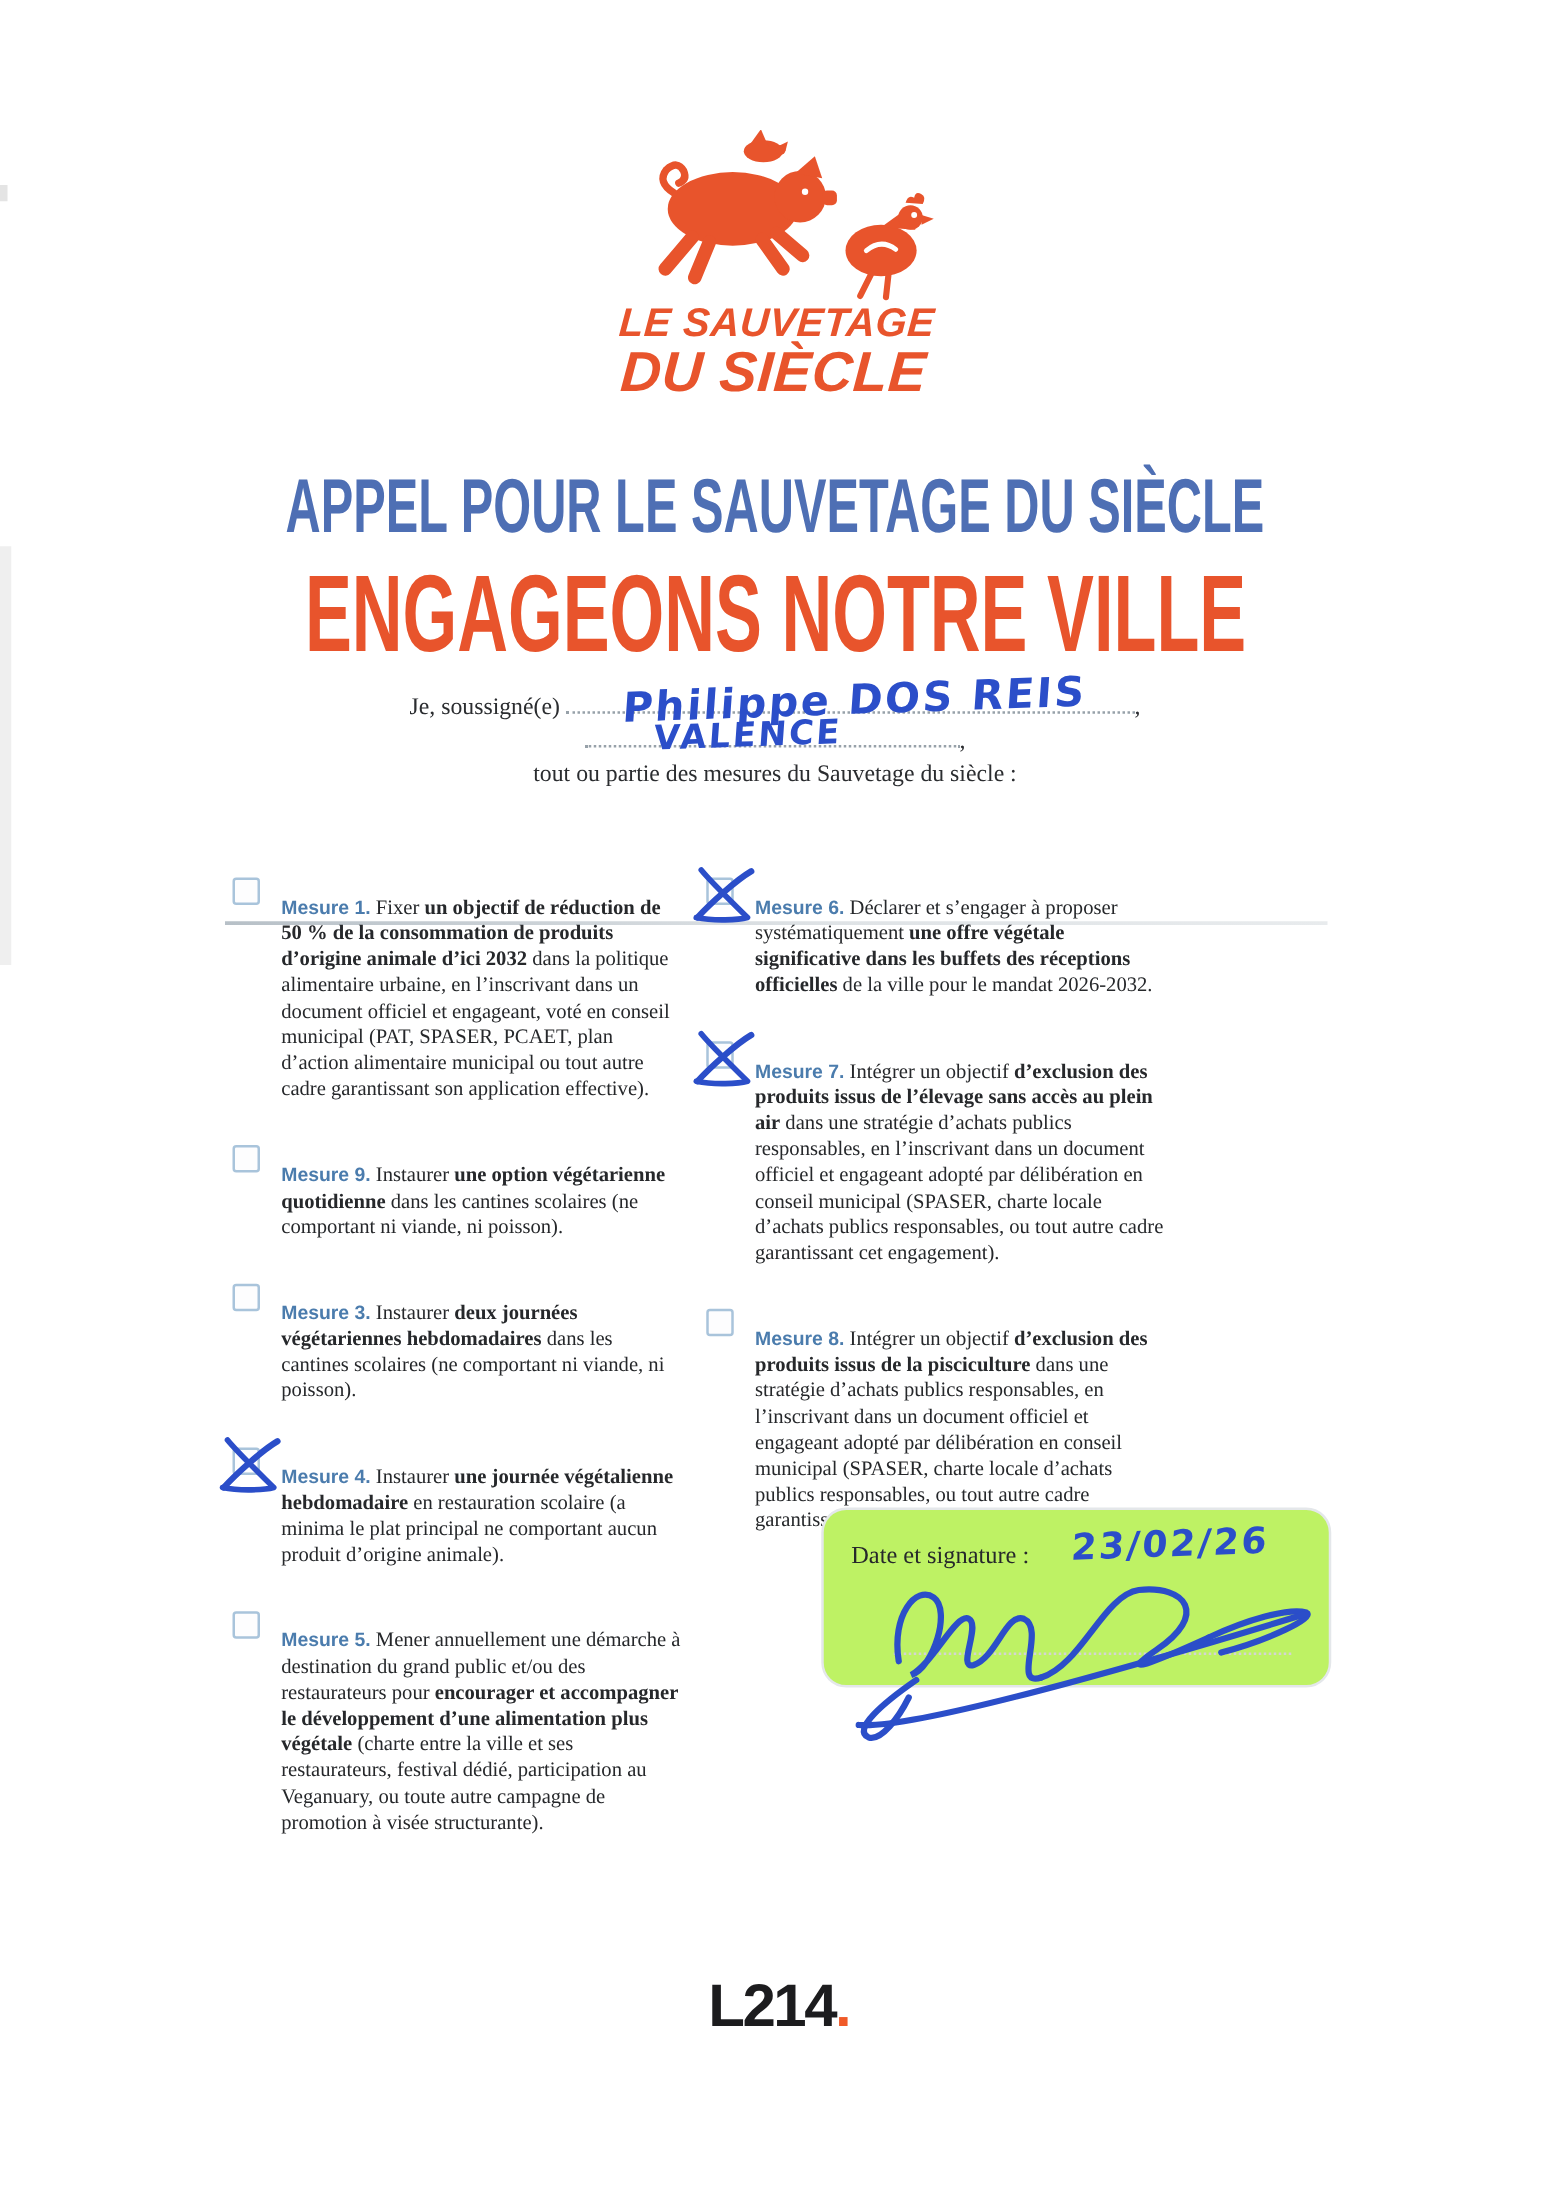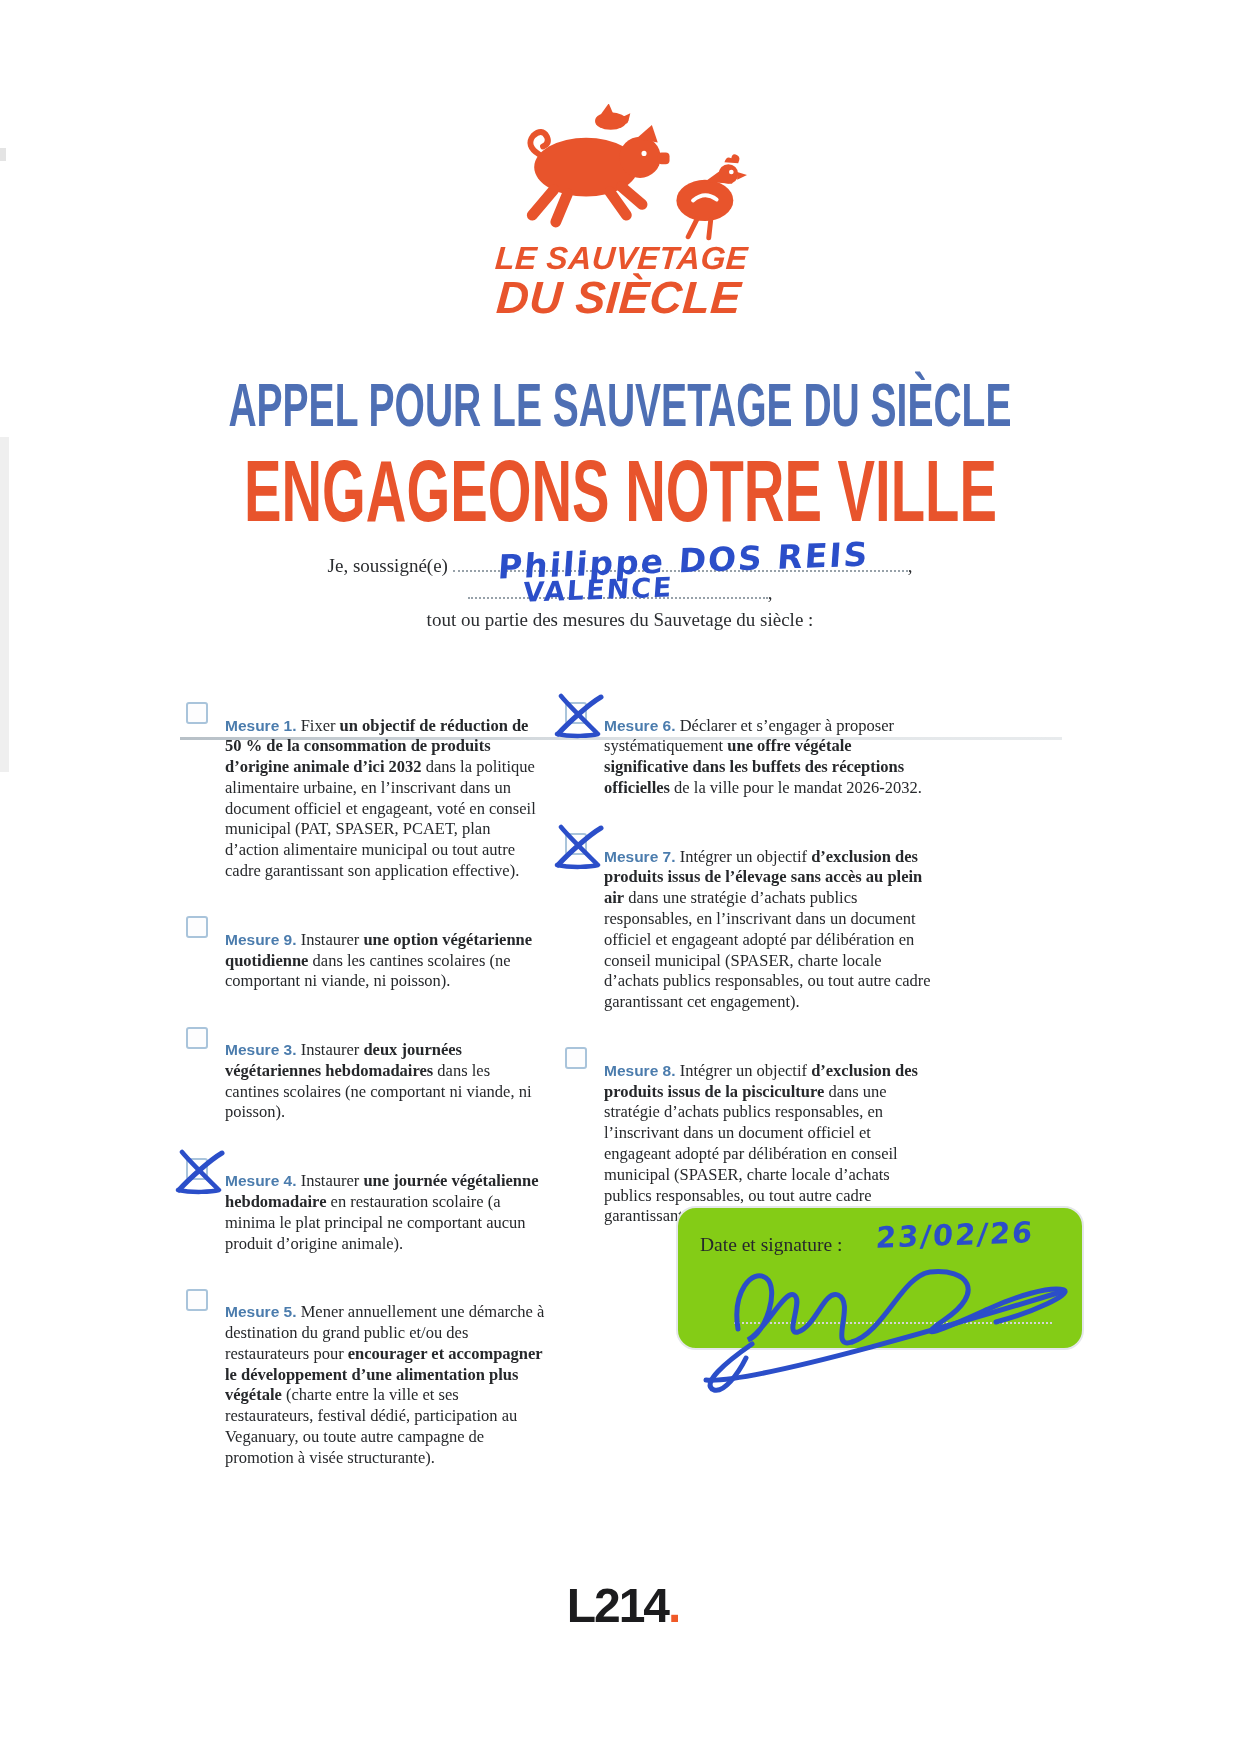--- a/index.html
+++ b/index.html
@@ -48,22 +48,22 @@
   .measure{display:flex;gap:17px;align-items:flex-start;}
   .cb{position:relative;flex:0 0 auto;width:18px;height:18px;margin-top:3px;
     border:2px solid #A9C4DB;border-radius:3px;background:#fdfdfe;}
   .xmark{display:none;position:absolute;left:-14px;top:-11px;width:52px;height:46px;pointer-events:none;}
   .measure.checked .xmark{display:block;}
   .m-text{font-size:16.5px;line-height:1.26;color:#26282B;}
   .m-label{font-family:"Liberation Sans", sans-serif;font-weight:bold;color:#4B7CAD;font-size:15.5px;}
   .b{font-weight:bold;}
 
   
-  .sig-box{position:absolute;left:676px;top:1206px;width:404px;height:140px;
-    border:2px solid #E4E7EA;border-radius:20px;background:#84cc16;}
+  .sig-box{position:absolute;left:657px;top:1206px;width:404px;height:140px;
+    border:2px solid #E4E7EA;border-radius:20px;background:#bef264;}
   .sig-label{position:absolute;left:22px;top:26px;font-size:19.5px;color:#26282B;}
   .sig-date{position:absolute;left:198px;top:10px;font-size:29px;}
   .sig-dots{position:absolute;left:56px;top:114px;width:318px;border-top:2px dotted #D4D4D4;}
   .signature-svg{position:absolute;left:8px;top:26px;width:400px;height:170px;overflow:visible;}
 
   
   .footer{position:absolute;top:1578px;left:4px;width:100%;text-align:center;
     font-family:"Liberation Sans", sans-serif;font-weight:bold;font-size:48px;
     letter-spacing:-2px;color:#1C1C1E;}
   .footer .dot{color:#F05A28;letter-spacing:0;}

